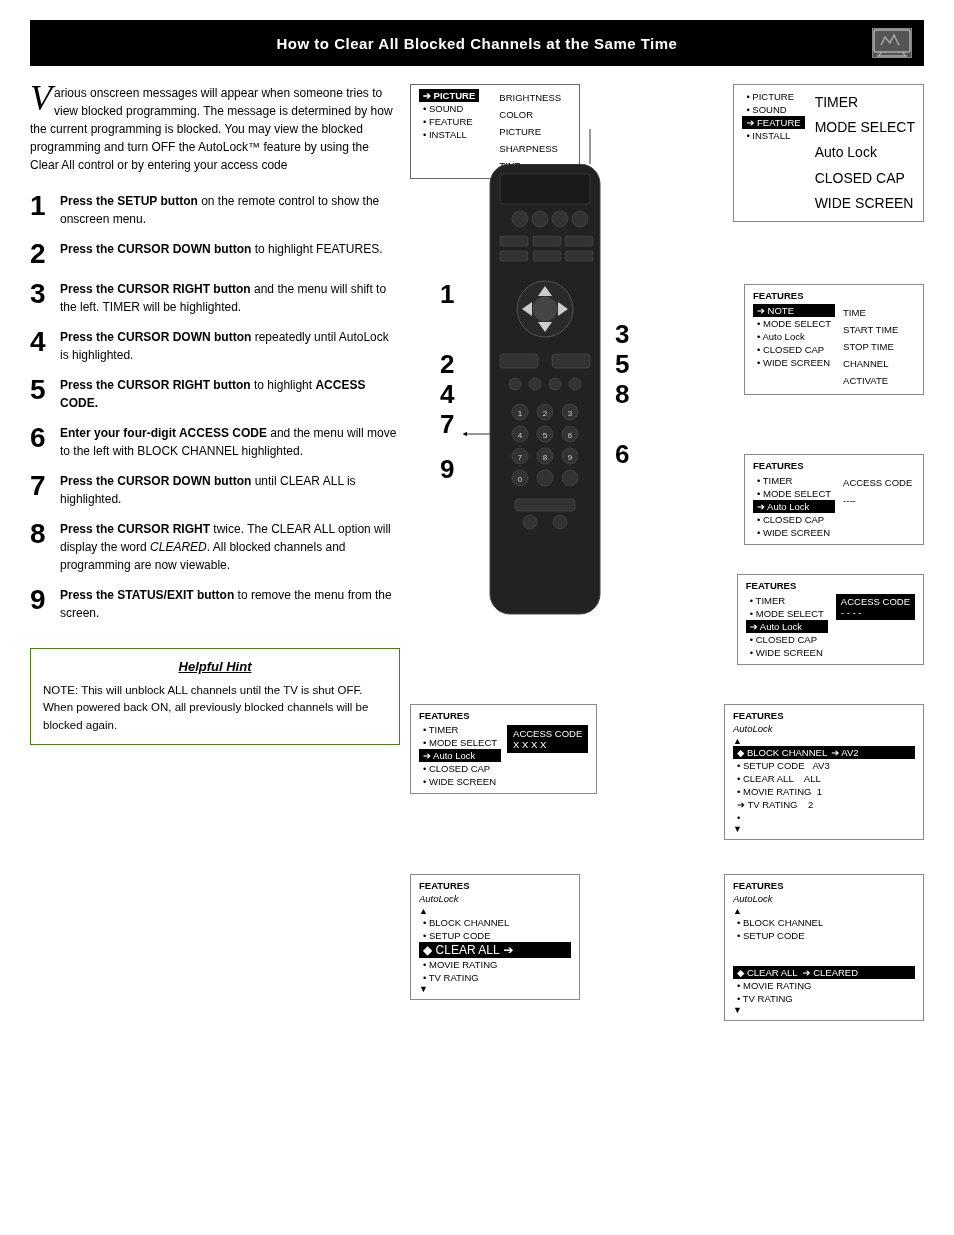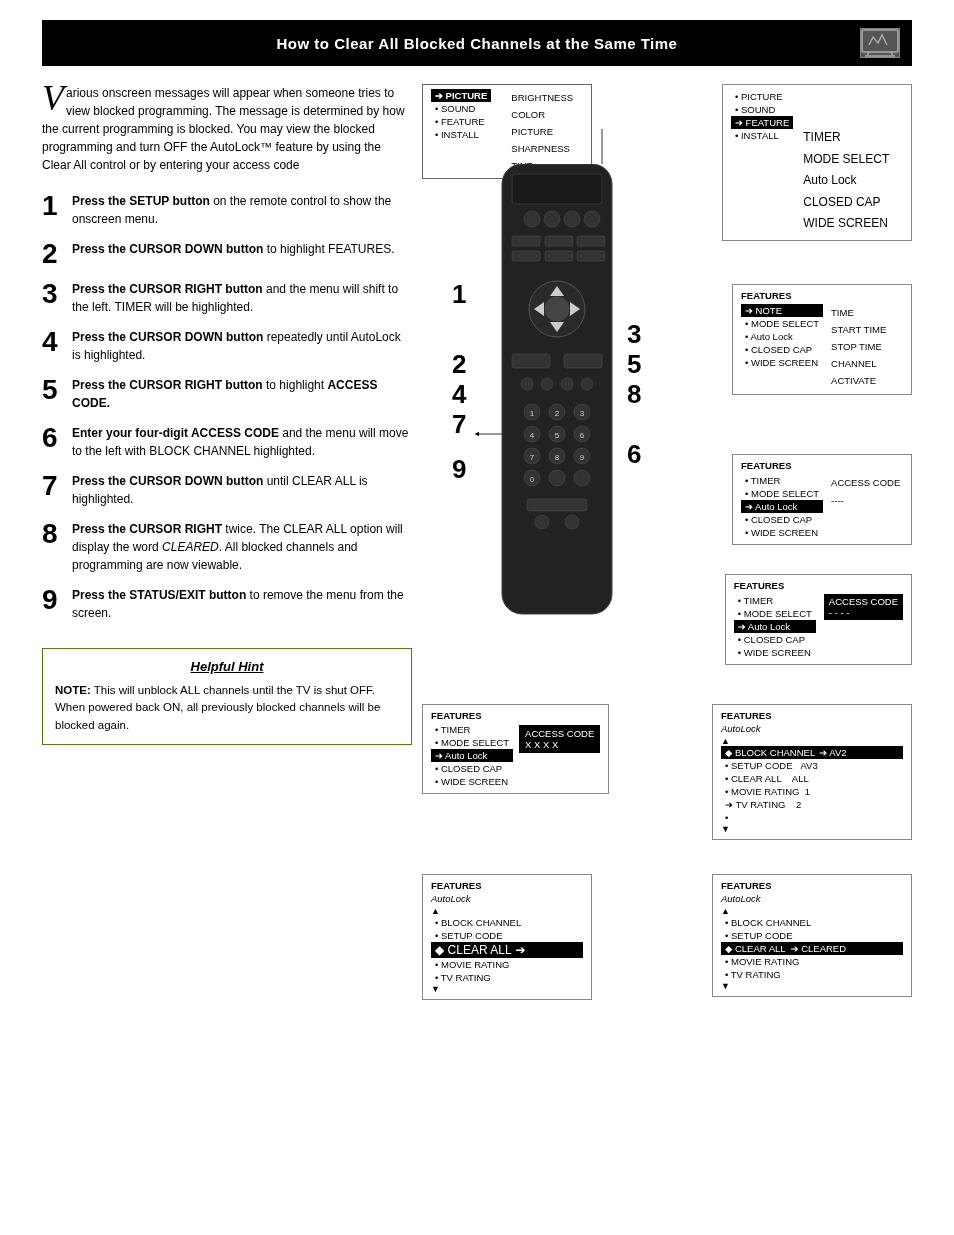--- a/index.html
+++ b/index.html
@@ -7,21 +7,21 @@
       font-family: Arial, sans-serif;
       background: #fff;
       width: 954px;
       min-height: 1235px;
       position: relative;
       color: #000;
     }
     .page {
       width: 954px;
       min-height: 1235px;
-      padding: 20px 42px;
+      padding: 20px 30px;
       background: #fff;
     }
     
     .title-bar {
       background: #000;
       color: #fff;
       text-align: center;
       padding: 8px 12px;
       font-size: 15px;
       font-weight: bold;
@@ -124,21 +124,21 @@
     .hint-text {
       font-size: 11.5px;
       line-height: 1.5;
       margin-bottom: 8px;
     }
     .hint-note {
       font-size: 11.5px;
       line-height: 1.5;
     }
     .hint-note strong {
-      font-weight: bold;
+      font-weight: normal;
       margin-top: 6px;
     }
 
     
     .page-number {
       text-align: center;
       font-size: 13px;
       margin-top: 20px;
     }
   </style>
@@ -262,21 +262,21 @@
         </div>
 
         <div style="position:absolute; top:0; right:0; border:1px solid #888; padding:5px 8px; font-size:9.5px; min-width:190px; background:#fff;">
           <div style="display:flex; gap:10px;">
             <div>
               <div style="font-size:9.5px;padding:1px 4px;">• PICTURE</div>
               <div style="font-size:9.5px;padding:1px 4px;">• SOUND</div>
               <div style="background:#000;color:#fff;padding:1px 4px;font-size:9.5px;">➔ FEATURE</div>
               <div style="font-size:9.5px;padding:1px 4px;">• INSTALL</div>
             </div>
-            <div style="font-size:12px;line-height:1.8;margin-top:37px;">
+            <div style="font-size:14px;line-height:1.8;">
               TIMER<br>MODE SELECT<br>Auto Lock<br>CLOSED CAP<br>WIDE SCREEN
             </div>
           </div>
         </div>
 
         <div style="position:absolute; top:80px; left:55px; z-index:5;">
           <svg width="160" height="480" viewBox="0 0 160 480" xmlns="http://www.w3.org/2000/svg">
 
             <rect x="25" y="0" width="110" height="450" rx="20" ry="20" fill="#222" stroke="#444" stroke-width="1"></rect>
 
@@ -452,21 +452,21 @@
           <div style="font-size:9.5px;padding:1px 4px;">• TV RATING</div>
           <div style="font-size:9px;">▼</div>
         </div>
 
         <div style="position:absolute;top:790px;right:0;border:1px solid #888;padding:5px 8px;font-size:9.5px;min-width:200px;background:#fff;">
           <div style="font-weight:bold;font-size:9.5px;margin-bottom:2px;">FEATURES</div>
           <div style="font-style:italic;font-size:9.5px;margin-bottom:2px;">AutoLock</div>
           <div style="font-size:9px;">▲</div>
           <div style="font-size:9.5px;padding:1px 4px;">• BLOCK CHANNEL</div>
           <div style="font-size:9.5px;padding:1px 4px;">• SETUP CODE</div>
-          <div style="background:#000;color:#fff;padding:1px 4px;font-size:9.5px;display:flex;align-items:center;gap:4px;">
+          <div style="background:#000;color:#fff;padding:1px 4px;font-size:9.5px;display:flex;align-items:center;gap:4px;margin-top:24px;">
             ◆ CLEAR ALL &nbsp;➔ CLEARED
           </div>
           <div style="font-size:9.5px;padding:1px 4px;">• MOVIE RATING</div>
           <div style="font-size:9.5px;padding:1px 4px;">• TV RATING</div>
           <div style="font-size:9px;">▼</div>
         </div>
 
         <svg style="position:absolute;top:0;left:0;width:100%;height:980px;pointer-events:none;">
 
           <line x1="180" y1="45" x2="180" y2="80" stroke="#000" stroke-width="0.8"></line>

